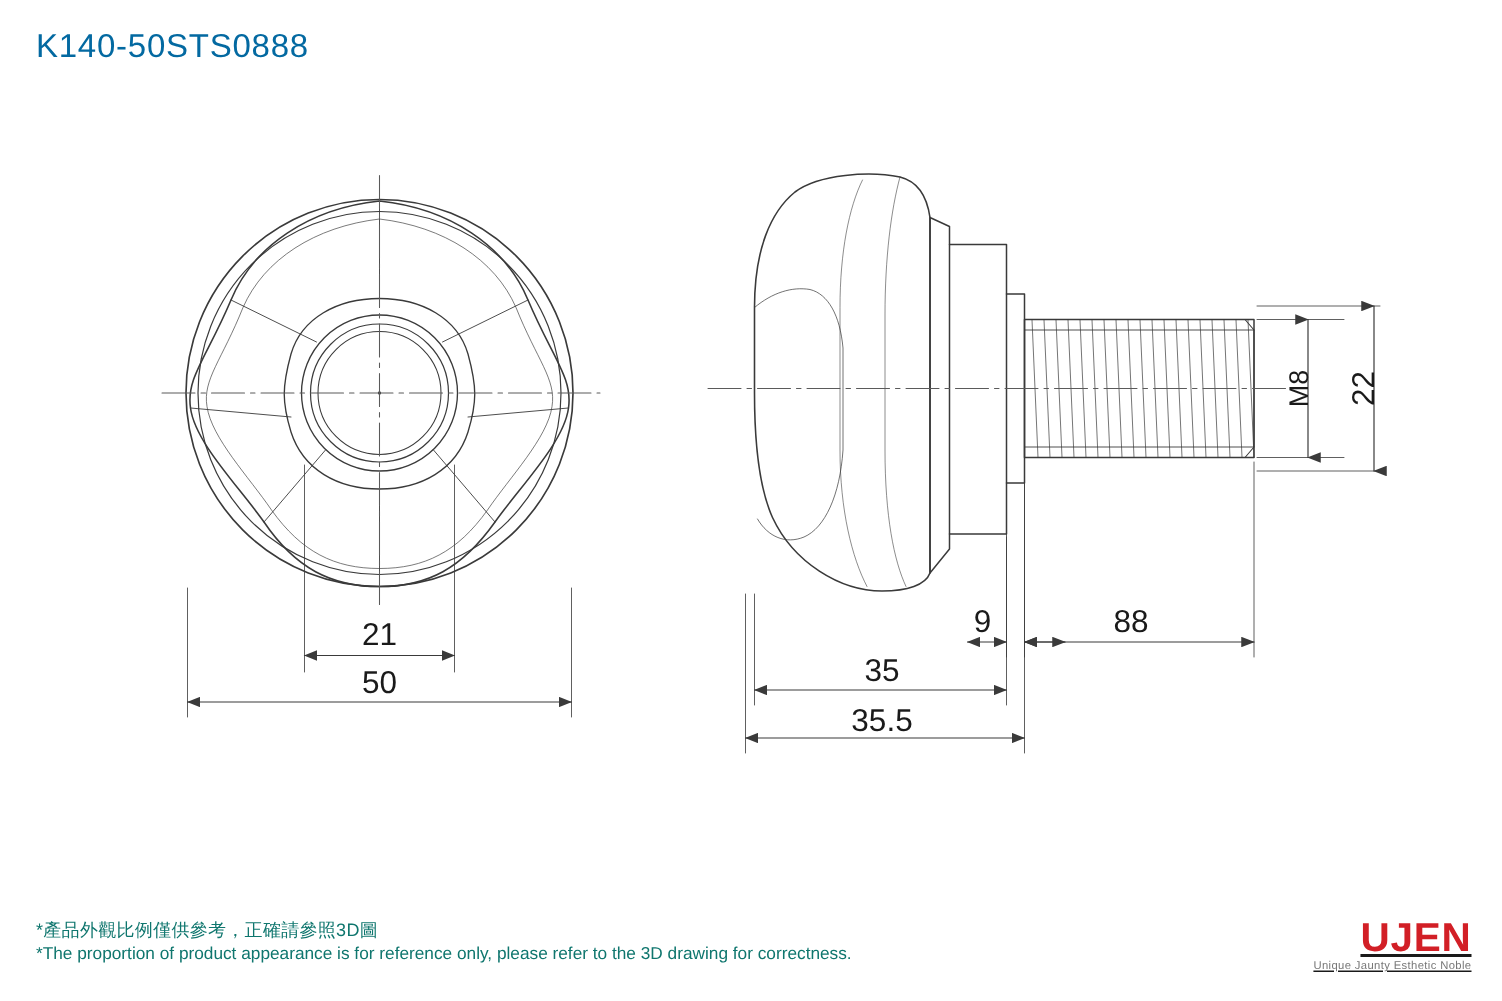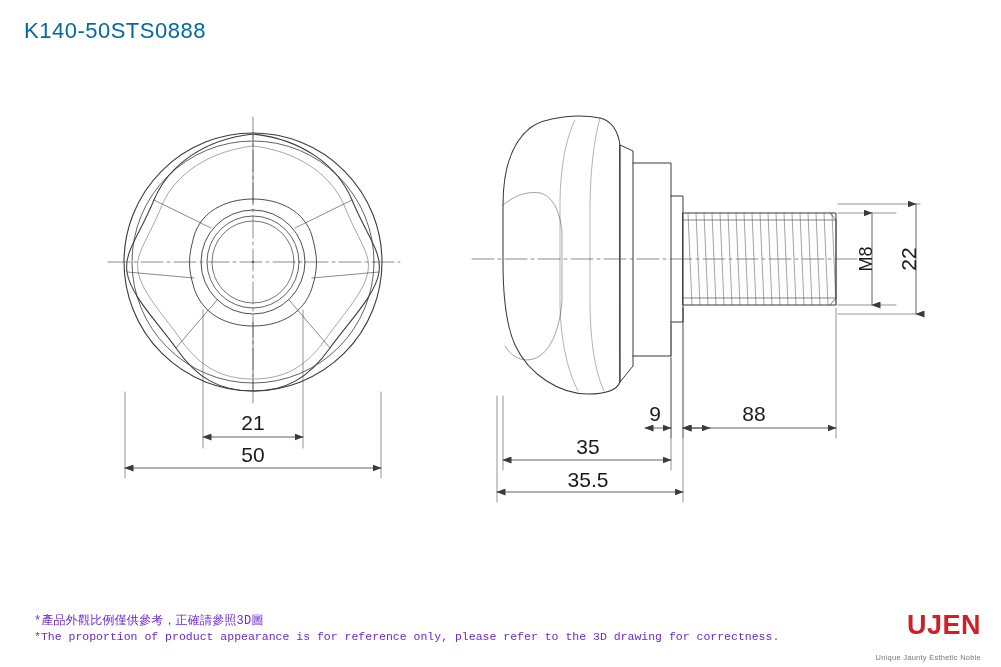--- a/index.html
+++ b/index.html
@@ -24,48 +24,48 @@
     color: #0369a1;
     white-space: nowrap;
   }
   #drawing {
     position: absolute;
     left: 0;
     top: 0;
   }
   .footnote {
     position: absolute;
-    left: 34px;
+    left: 24px;
     font-size: 11.5px;
-    color: #6d28d9;
+    color: #0f766e;
     white-space: nowrap;
-    font-family: Liberation Mono, monospace;
   }
   #footnote-zh { top: 612px; font-size: 12px; letter-spacing: 0.2px;}
   #footnote-en { top: 630px; }
   #brand {
     position: absolute;
     right: 20px;
     top: 612px;
     text-align: right;
     line-height: 1;
+    text-decoration: underline;
   }
   #brand-name {
     font-size: 27px;
     font-weight: bold;
     letter-spacing: 0.5px;
     color: #d21f26;
     display: block;
   }
   #brand-tagline {
     display: block;
     font-size: 7.5px;
     color: #777;
     letter-spacing: 0.25px;
-    margin-top: 15px;
+    margin-top: 1px;
   }
 </style>
 </head>
 <body>
 
 <div id="page-title">K140-50STS0888</div>
 
 <svg id="drawing" width="1001" height="667" viewBox="0 0 1001 667">
   <defs>
     <marker id="ar-r" markerWidth="9" markerHeight="7" refX="8.5" refY="3.5" orient="auto" markerUnits="userSpaceOnUse">

